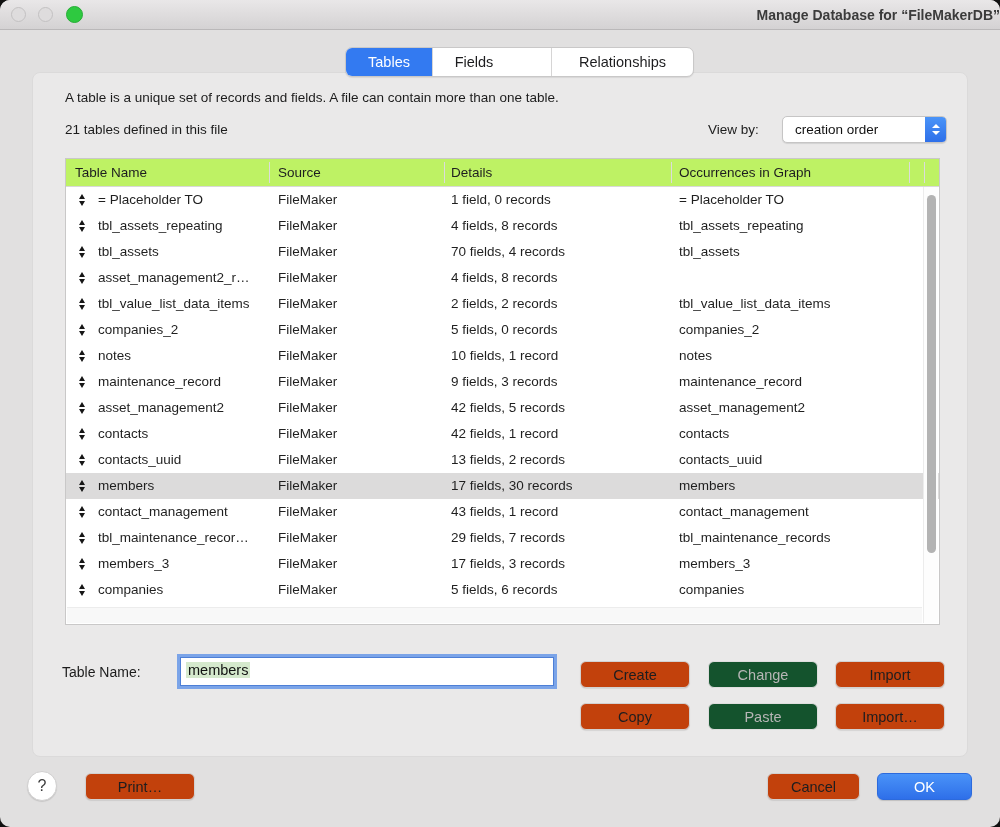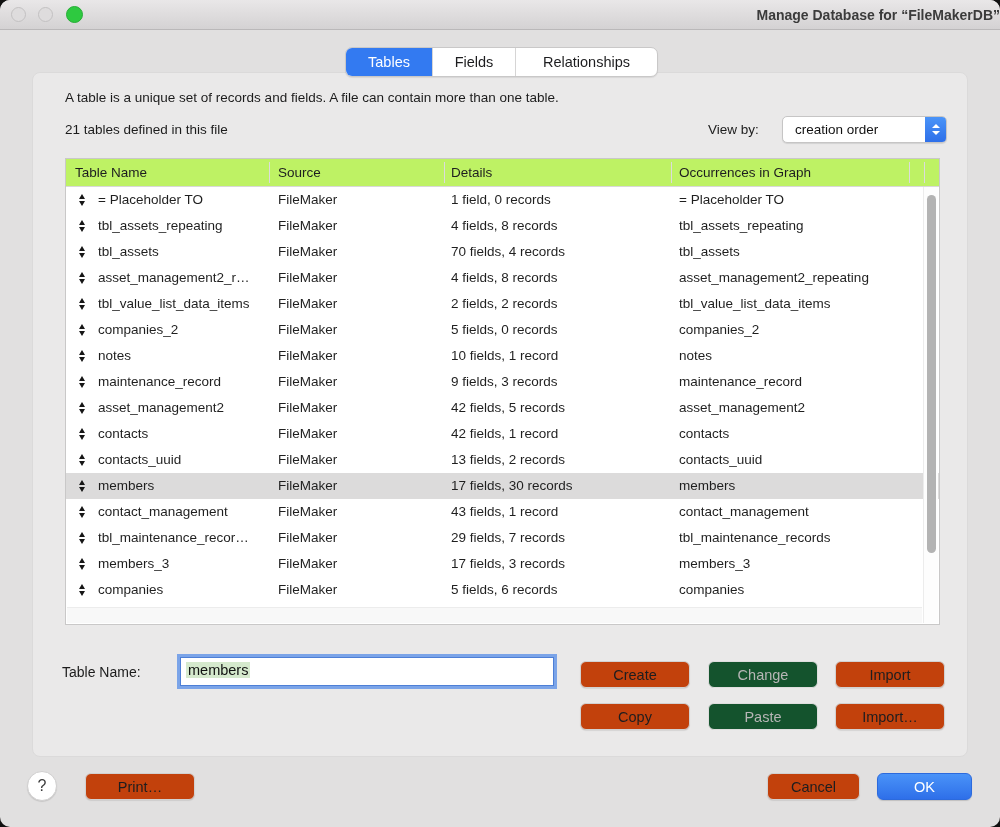--- a/index.html
+++ b/index.html
@@ -12,21 +12,21 @@
   #t-close{left:11px;} #t-min{left:38px;}
   #t-zoom{left:66px;top:6px;width:17px;height:17px;background:#2ec940;border:1px solid #27ad36;}
   #title{position:absolute;left:0;top:0;width:100%;height:30px;line-height:30px;text-align:right;
     font-size:14px;font-weight:600;color:#3b3b3b;}
   
   #tabs{position:absolute;left:345px;top:47px;height:28px;display:flex;background:#fff;
     border:1px solid #c9c8c8;border-radius:7px;box-shadow:0 1px 1px rgba(0,0,0,.08);overflow:hidden;z-index:5;}
   .seg{height:28px;line-height:28px;text-align:center;font-size:14.5px;color:#1d1d1f;cursor:default;}
   .seg + .seg{border-left:1px solid #d6d5d5;}
   .seg.sel{background:#337af1;color:#fff;border-left:none;}
-  #seg-tables{width:86px;} #seg-fields{width:82px;} #seg-rel{width:141px;}
+  #seg-tables{width:86px;} #seg-fields{width:82px;} #seg-rel{width:141px;margin-left:36px;}
   
   #panel{position:absolute;left:32px;top:72px;width:936px;height:685px;background:#eae9e9;
     border:1px solid #dbdada;border-radius:8px;box-sizing:border-box;}
   #intro{position:absolute;left:65px;top:90px;font-size:13.5px;color:#1c1c1c;}
   #summary{position:absolute;left:65px;top:122px;font-size:13.5px;color:#1c1c1c;}
   
   #viewby-label{position:absolute;left:708px;top:122px;font-size:13.5px;color:#1c1c1c;}
   #viewby{position:absolute;left:782px;top:116px;width:165px;height:27px;background:#fff;
     border:1px solid #c6c5c5;border-radius:5px;box-shadow:0 1px 1px rgba(0,0,0,.1);box-sizing:border-box;}
   #viewby-value{position:absolute;left:12px;top:0;line-height:25px;font-size:13.5px;color:#111;}
@@ -155,21 +155,20 @@
           <span class="cell c-occ">tbl_assets</span>
         </div>
         <div class="trow">
           <span class="handle">
             <i class="tu"></i>
             <i class="td"></i>
           </span>
           <span class="cell c-name">asset_management2_r…</span>
           <span class="cell c-source">FileMaker</span>
           <span class="cell c-details">4 fields, 8 records</span>
-          <span class="cell c-occ">asset_management2_repeating</span>
         </div>
         <div class="trow">
           <span class="handle">
             <i class="tu"></i>
             <i class="td"></i>
           </span>
           <span class="cell c-name">tbl_value_list_data_items</span>
           <span class="cell c-source">FileMaker</span>
           <span class="cell c-details">2 fields, 2 records</span>
           <span class="cell c-occ">tbl_value_list_data_items</span>

